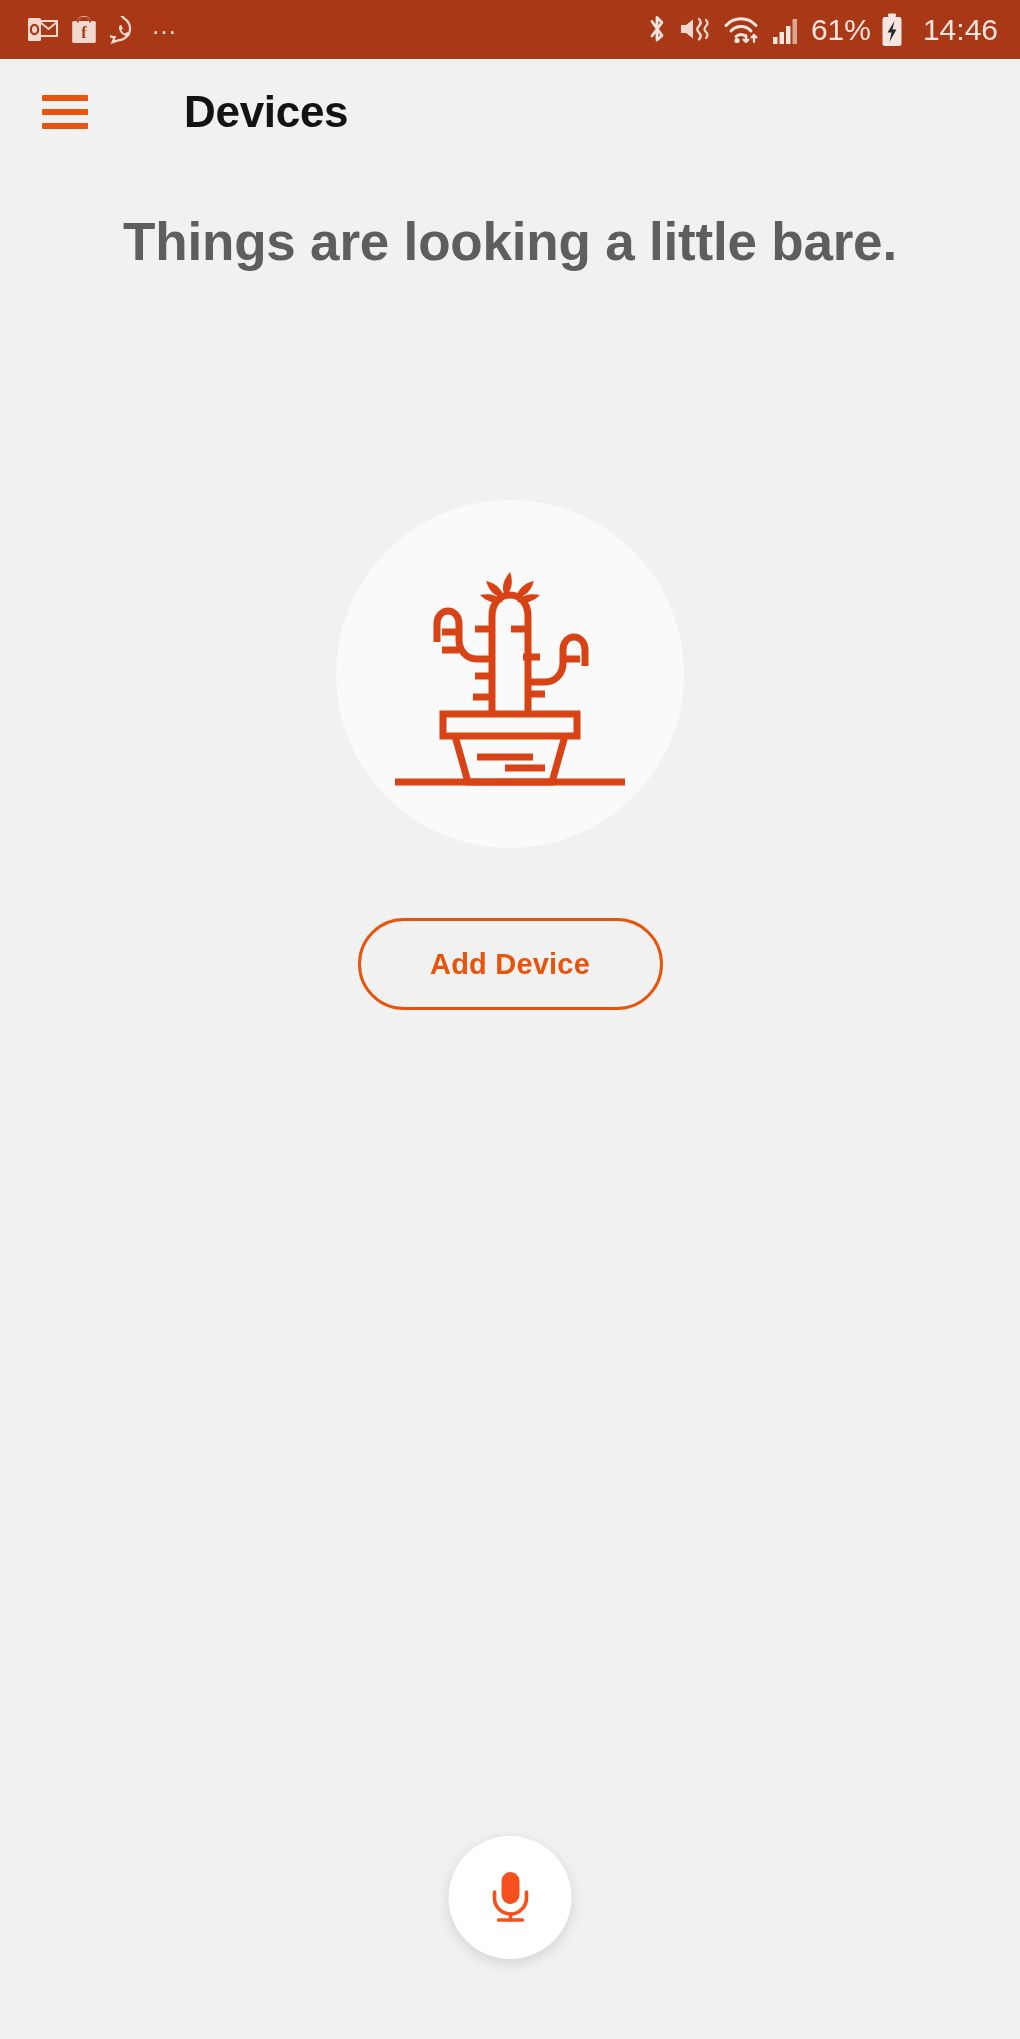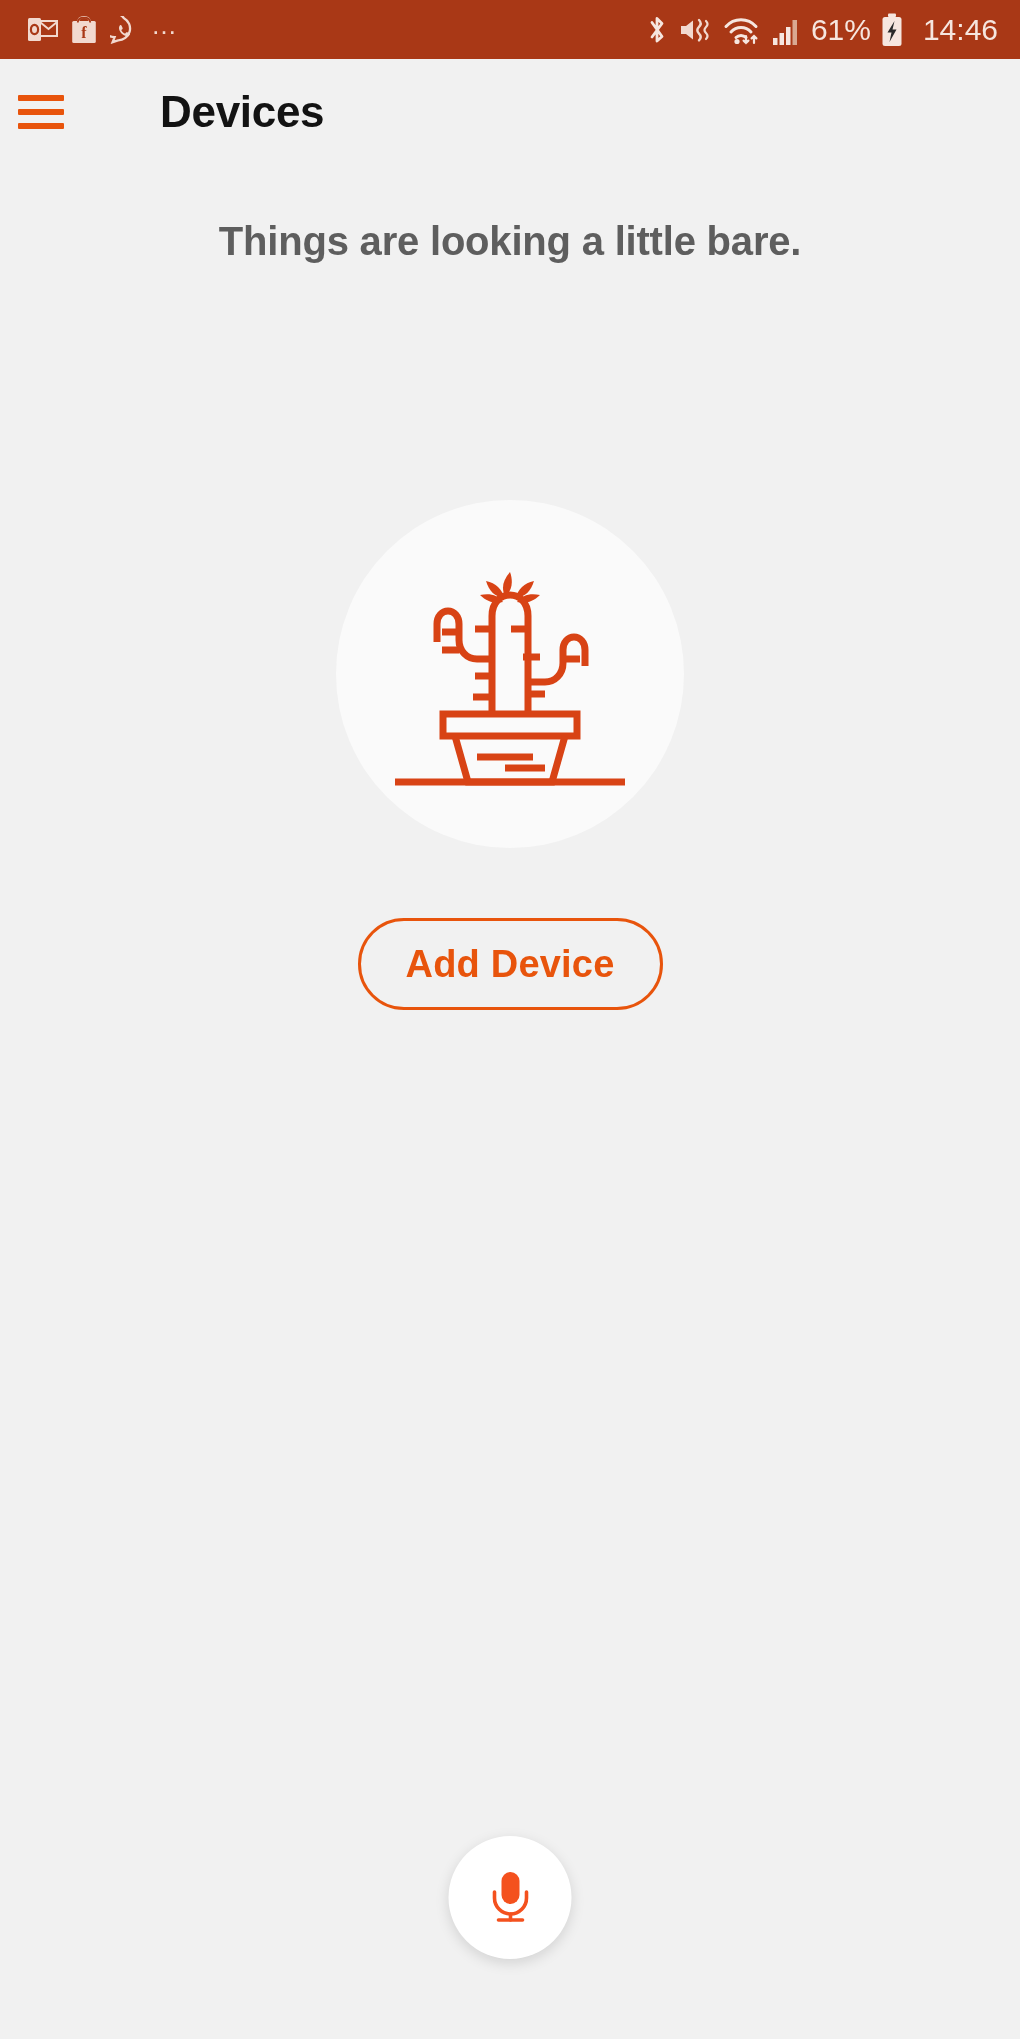--- a/index.html
+++ b/index.html
@@ -31,21 +31,20 @@
     padding:0 22px 0 28px;
     flex-shrink:0;
   }
   .status-left {
     display:flex;
     align-items:center;
     gap:13px;
   }
   .status-right {
     display:flex;
-    align-items:center;
     gap:9px;
   }
   .sicon { display:block; }
   .status-dots {
     color:#F2D9CF;
     font-size:26px;
     line-height:10px;
     letter-spacing:2px;
     padding-bottom:10px;
   }
@@ -57,21 +56,21 @@
     white-space:nowrap;
   }
   .battery-pct { margin-right:1px; }
   .clock { margin-left:11px; }
 
   
   .app-bar {
     height:105px;
     display:flex;
     align-items:center;
-    padding-left:18px;
+    padding-left:42px;
     flex-shrink:0;
   }
   .hamburger {
     width:46px;
     height:34px;
     display:flex;
     flex-direction:column;
     justify-content:space-between;
     cursor:pointer;
   }
@@ -88,21 +87,21 @@
     font-weight:700;
     color:#131313;
     letter-spacing:-0.3px;
   }
 
   
   .empty-message {
     margin-top:48px;
     text-align:center;
     color:#5E5E5E;
-    font-size:40px;
+    font-size:53px;
     font-weight:700;
     line-height:59px;
     letter-spacing:-0.2px;
     padding:0 40px;
   }
 
   
   .illustration-wrap {
     flex:1;
     display:flex;
@@ -125,21 +124,21 @@
 
   
   .add-device-btn {
     margin-top:70px;
     width:305px;
     height:92px;
     border:3px solid #E8540C;
     border-radius:46px;
     background:transparent;
     color:#E8540C;
-    font-size:38px;
+    font-size:29px;
     font-weight:700;
     font-family:"Liberation Sans", sans-serif;
     letter-spacing:0.2px;
     cursor:pointer;
     display:flex;
     align-items:center;
     justify-content:center;
     text-align:right;
   }
 

